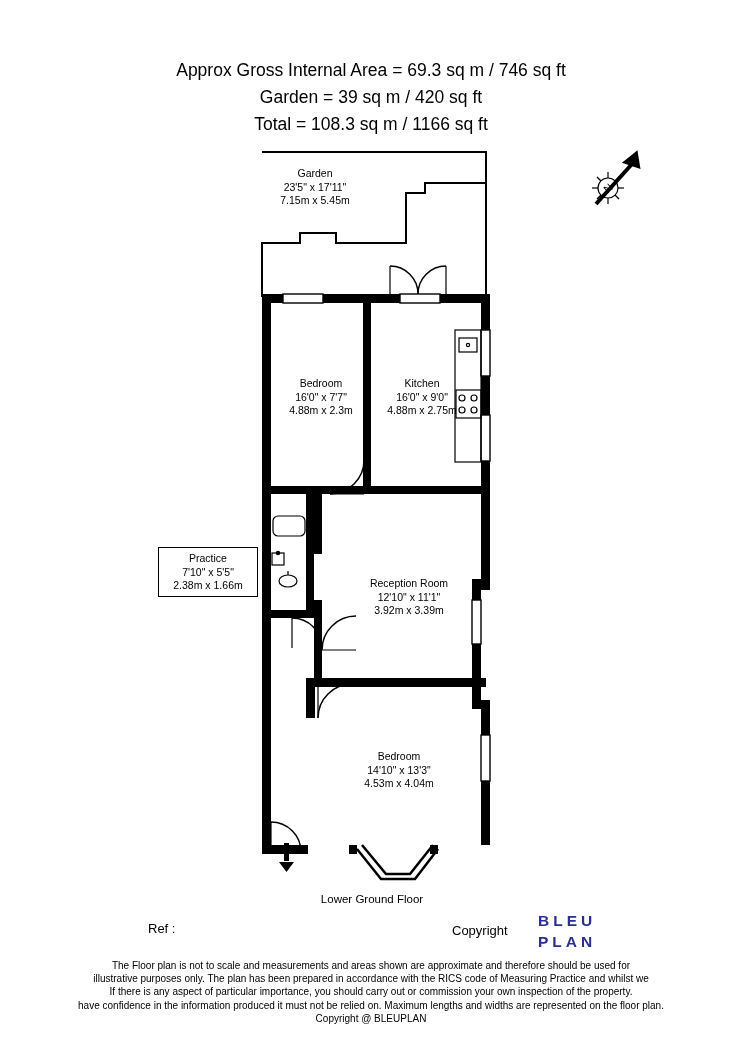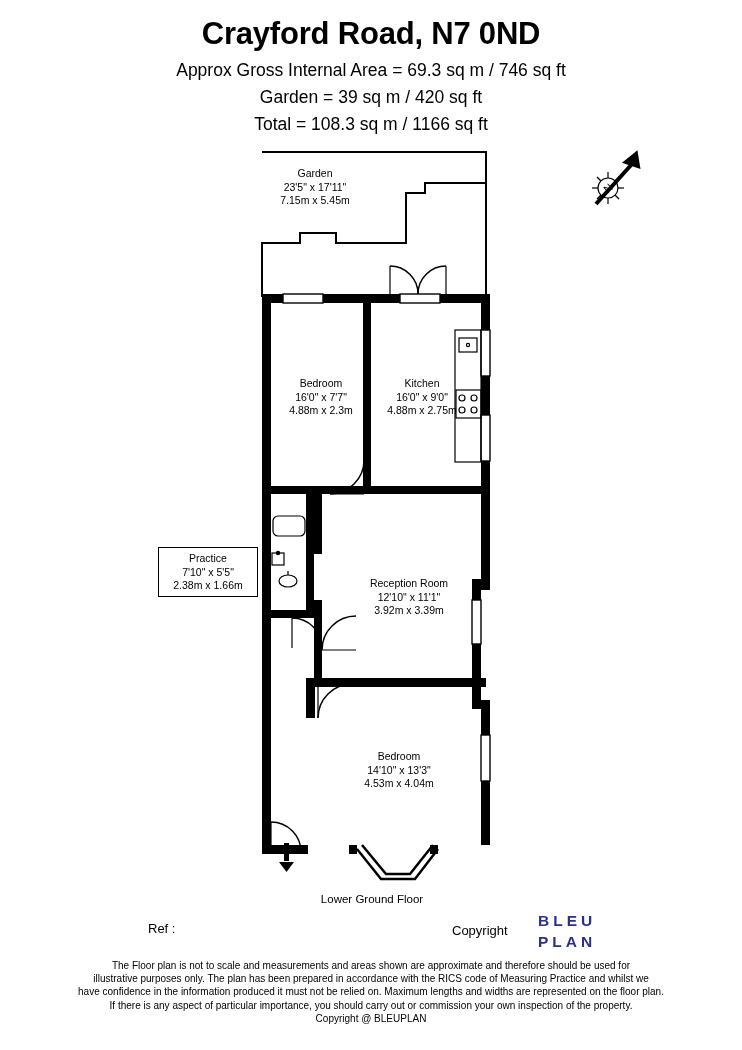--- a/index.html
+++ b/index.html
@@ -132,21 +132,20 @@
     top: 142px;
     width: 90px;
     height: 90px;
   }
 </style>
 </head>
 <body>
 
 <div id="page">
 
-  <div class="title">Crayford Road, N7 0ND</div>
   <div class="subline l1">Approx Gross Internal Area = 69.3 sq m / 746 sq ft</div>
   <div class="subline l2">Garden = 39 sq m / 420 sq ft</div>
   <div class="subline l3">Total = 108.3 sq m / 1166 sq ft</div>
 
   <svg id="plan" viewBox="0 0 742 1050">
 
     <g fill="none" stroke="#000" stroke-width="2">
       <path d="M262,152 L486,152 L486,296 L262,296 L262,243 L300,243 L300,233 L336,233 L336,243 L406,243 L406,193 L425,193 L425,183 L486,183"></path>
     </g>
 
@@ -323,18 +322,18 @@
   <div class="ref">Ref  :</div>
   <div class="copyright">Copyright</div>
   <div class="brand">
     <div>BLEU</div>
     <div>PLAN</div>
   </div>
 
   <div class="disclaimer">
     <div>The Floor plan is not to scale and measurements and areas shown are approximate and therefore should be used for</div>
     <div>illustrative purposes only. The plan has been prepared in accordance with the RICS code of Measuring Practice and whilst we</div>
+    <div>If there is any aspect of particular importance, you should carry out or commission your own inspection of the property.</div>
     <div>have confidence in the information produced it must not be relied on. Maximum lengths and widths are represented on the floor plan.</div>
-    <div>If there is any aspect of particular importance, you should carry out or commission your own inspection of the property.</div>
     <div>Copyright @ BLEUPLAN</div>
   </div>
 
 </div>
 
 </body></html>

